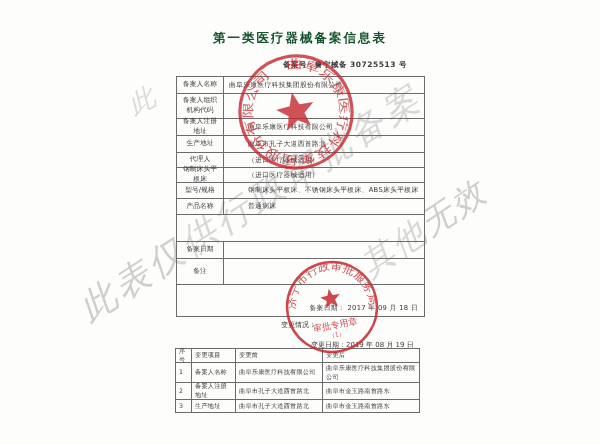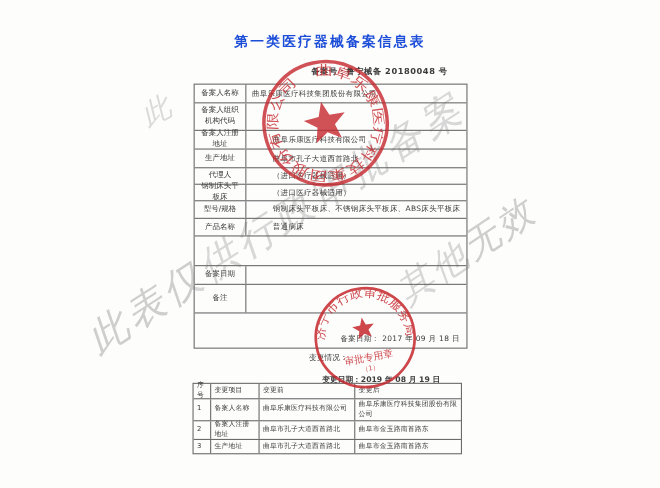--- a/index.html
+++ b/index.html
@@ -2,21 +2,21 @@
 <html><head>
 <meta charset="utf-8">
 <style>
   html,body{margin:0;padding:0;}
   body{
     width:600px;height:444px;overflow:hidden;background:#fdfdfc;
     font-family:"DejaVu Sans",sans-serif;color:#3b3b3b;position:relative;
   }
   .doc-title{
     position:absolute;left:0;right:0;top:30px;text-align:center;
-    font-size:12.5px;font-weight:bold;letter-spacing:2px;color:#1d4ed8;
+    font-size:12.5px;font-weight:bold;letter-spacing:2px;color:#14532d;
   }
   .record-no{
     position:absolute;left:283px;top:60px;font-size:7.5px;font-weight:bold;
     color:#3a3a3a;letter-spacing:.5px;white-space:nowrap;
   }
   
   .mtable{
     position:absolute;left:176px;top:76px;width:249px;
     border:1px solid #6b6b6b;box-sizing:border-box;background:rgba(255,255,255,.2);
   }
@@ -33,21 +33,21 @@
   }
   .mrow:nth-child(1){height:16px}.mrow:nth-child(2){height:25px}
   .mrow:nth-child(3){height:17px}.mrow:nth-child(4){height:17px}
   .mrow:nth-child(5){height:15px}.mrow:nth-child(6){height:15px}
   .mrow:nth-child(7){height:16px}.mrow:nth-child(8){height:16px}
   .mrow:nth-child(9){height:27px}.mrow:nth-child(10){height:17px}
   .mrow:nth-child(11){height:26px}.mrow:nth-child(12){height:32px}
   .mrow:nth-child(12) .vcell{align-items:flex-end;justify-content:flex-end;padding:3px 6px;}
   
   .change-status{position:absolute;left:281px;top:320px;font-size:7px;font-weight:normal;white-space:nowrap;}
-  .change-date{position:absolute;left:293px;top:340px;font-size:7px;font-weight:bold;white-space:nowrap;}
+  .change-date{position:absolute;left:311px;top:340px;font-size:7px;font-weight:normal;white-space:nowrap;}
   
   .ctable{
     position:absolute;left:175px;top:348px;width:245px;
     border:1px solid #6b6b6b;box-sizing:border-box;
   }
   .crow{display:flex;box-sizing:border-box;}
   .crow + .crow{border-top:1px solid #6b6b6b;}
   .ccell{
     box-sizing:border-box;font-size:6.2px;line-height:1.4;padding:1px 3px;
     display:flex;align-items:center;letter-spacing:.2px;
@@ -75,21 +75,21 @@
 </head>
 <body>
 
 <div class="wm wm1">此表仅供行政审批备案</div>
 <div class="wm wm2">其他无效</div>
 <div class="wm wm3">此</div>
 
 <div class="doc-title">第一类医疗器械备案信息表</div>
 
 <div class="record-no">
-  <span>备案号：</span><span>鲁宁械备 20180048 号</span>
+  <span>备案号：</span><span>鲁宁械备 30725513 号</span>
 </div>
 
 <div class="mtable">
   <div class="mrow">
     <div class="lcell">备案人名称</div>
     <div class="vcell">曲阜乐康医疗科技集团股份有限公司</div>
   </div>
   <div class="mrow">
     <div class="lcell">备案人组织机构代码</div>
   </div>

